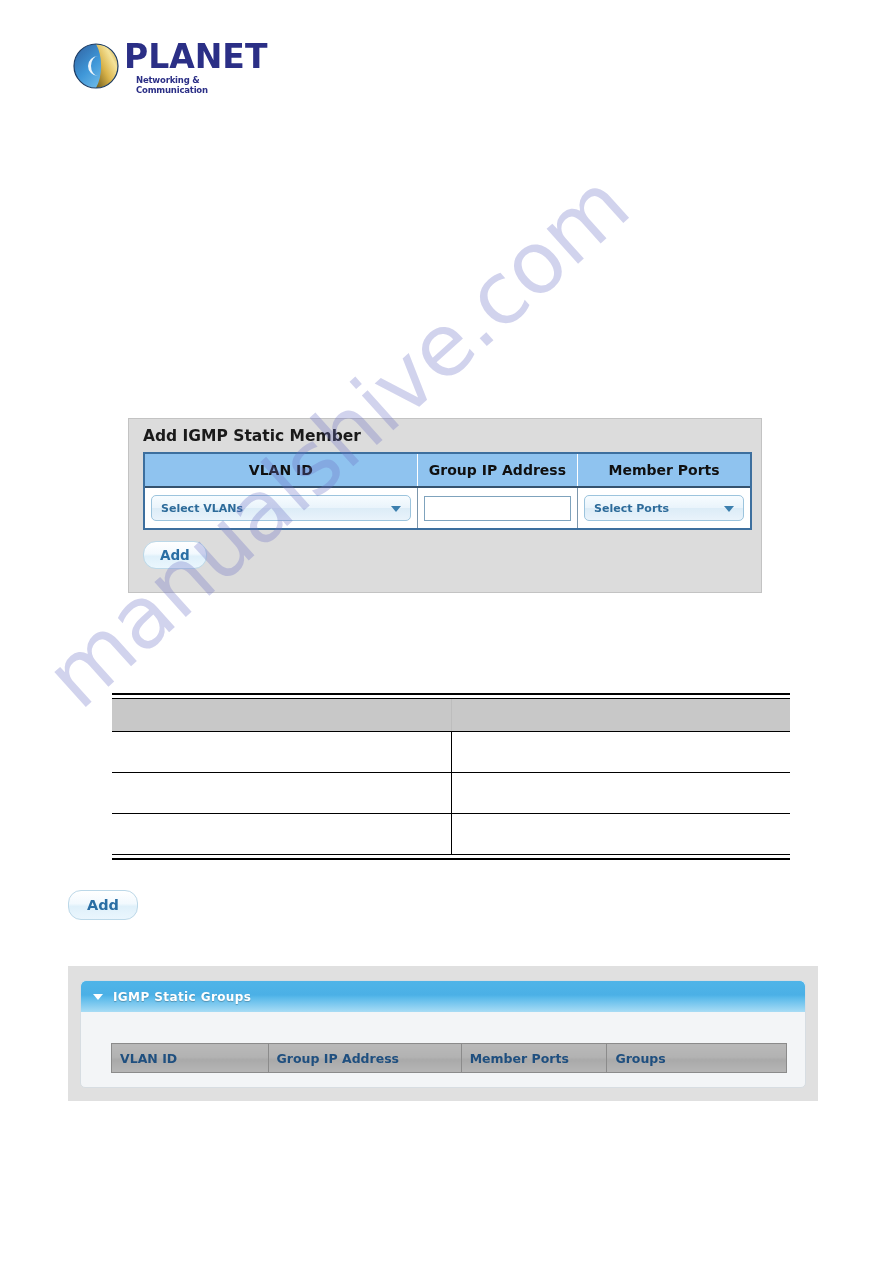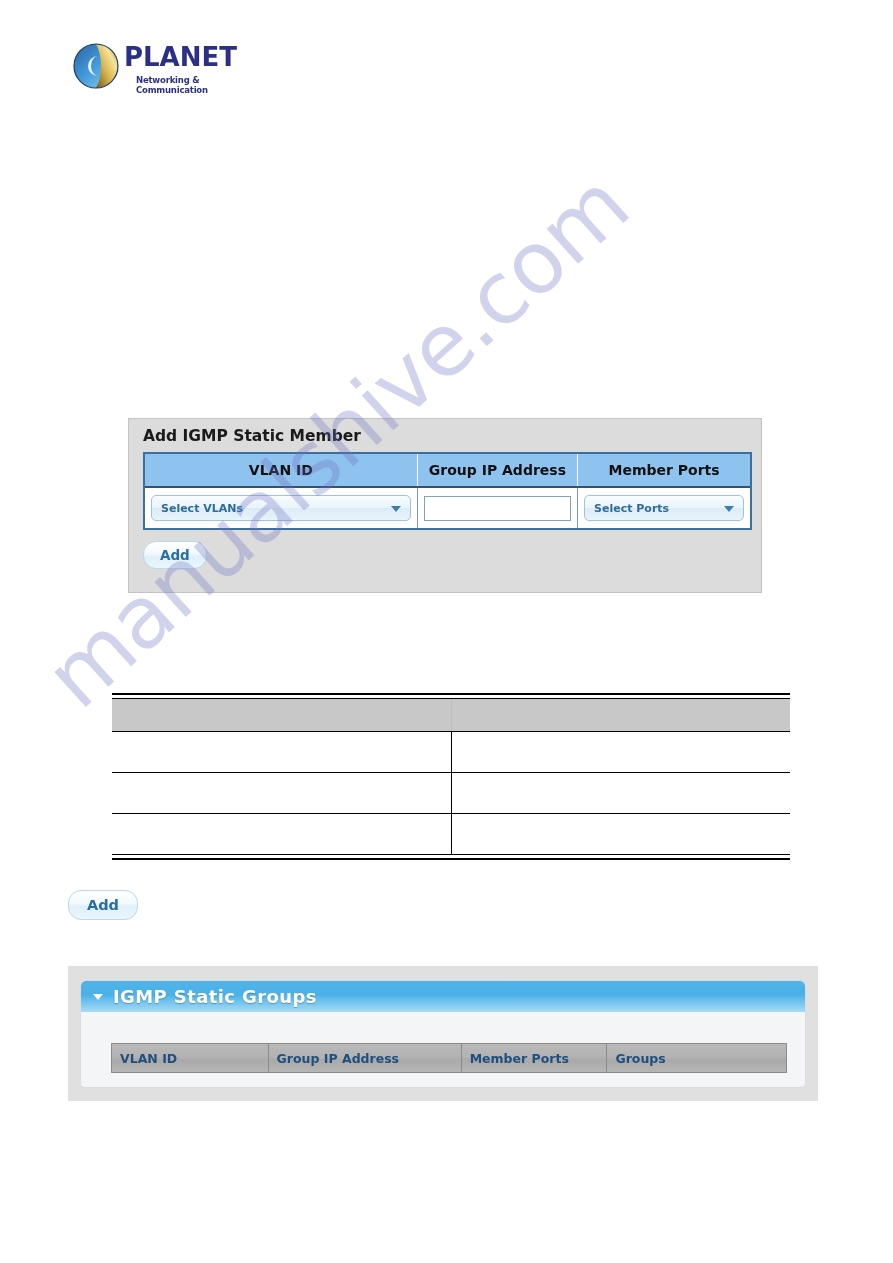--- a/index.html
+++ b/index.html
@@ -54,21 +54,21 @@
     width: 48px; height: 48px;
   }
   #logo-word {
     position: absolute;
     left: 52px;
     top: 2px;
     width: 138px;
   }
   #logo-word .planet-text {
     font-family: "DejaVu Sans", sans-serif;
-    font-size: 26px;
+    font-size: 33px;
     font-weight: bold;
     color: #2b2f86;
     letter-spacing: 0px;
     line-height: 34px;
     display: block;
   }
   #logo-word .tagline-text {
     display: block;
     font-family: "DejaVu Sans", sans-serif;
     font-size: 8.5px;
@@ -297,21 +297,21 @@
   #groups-header .collapse-arrow {
     margin-left: 12px;
     margin-right: 10px;
     width: 0; height: 0;
     border-left: 5px solid transparent;
     border-right: 5px solid transparent;
     border-top: 6px solid #ffffff;
   }
   #groups-header .hdr-title {
     font-family: "DejaVu Sans", sans-serif;
-    font-size: 18px;
+    font-size: 12px;
     font-weight: bold;
     color: #ffffff;
     letter-spacing: 0.4px;
     text-shadow: 0 1px 1px rgba(0,0,0,0.25);
   }
   #groups-table-wrap {
     position: absolute;
     left: 30px;
     top: 62px;
     width: 676px;

